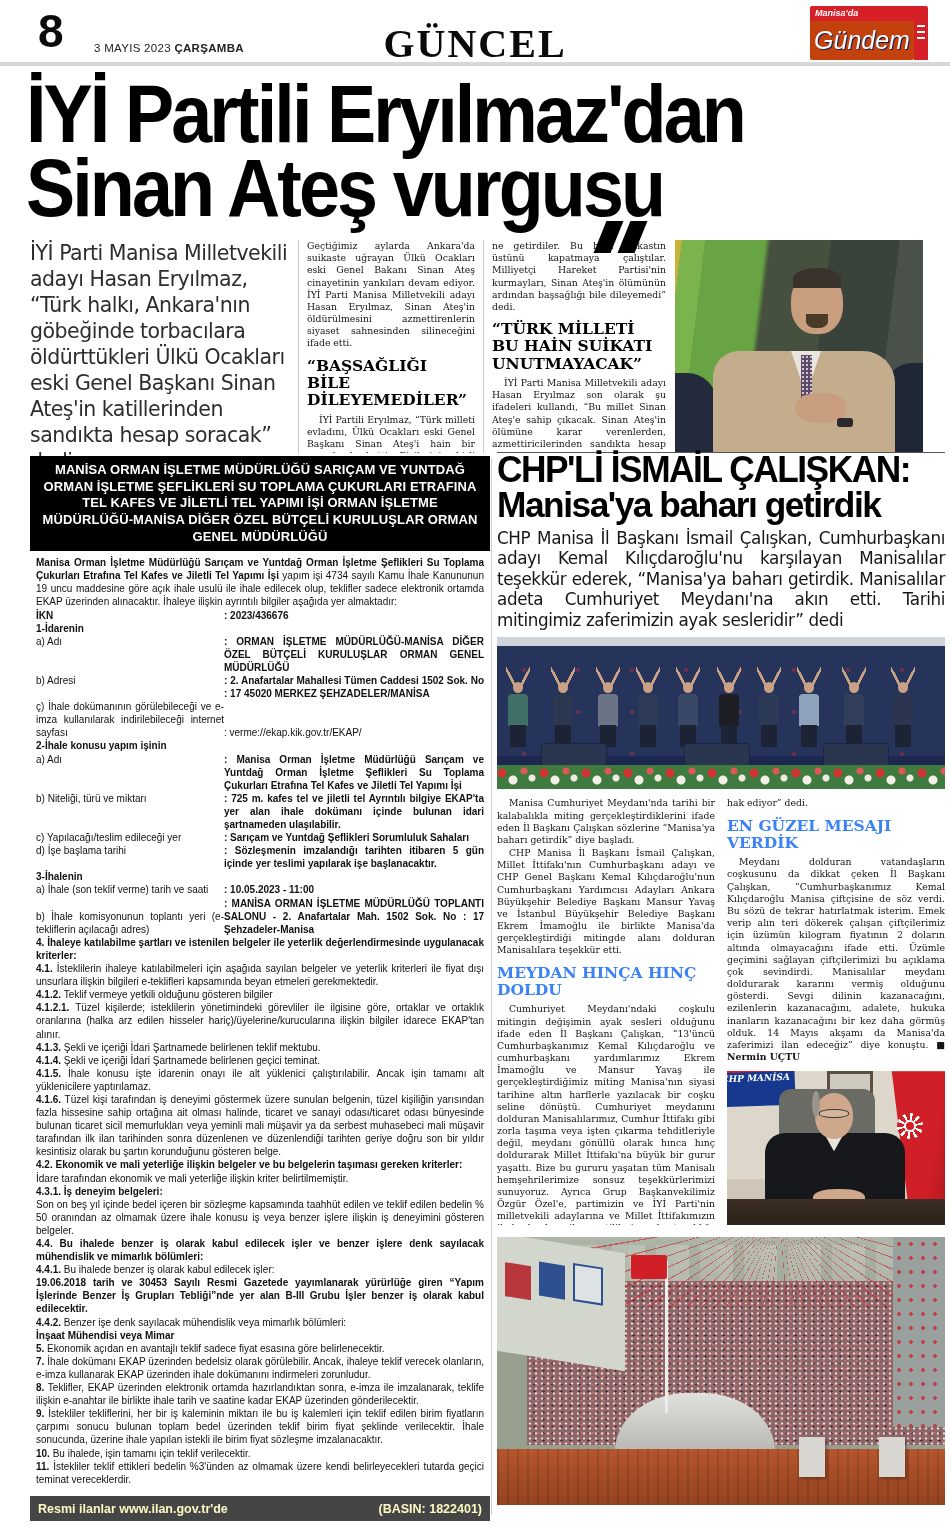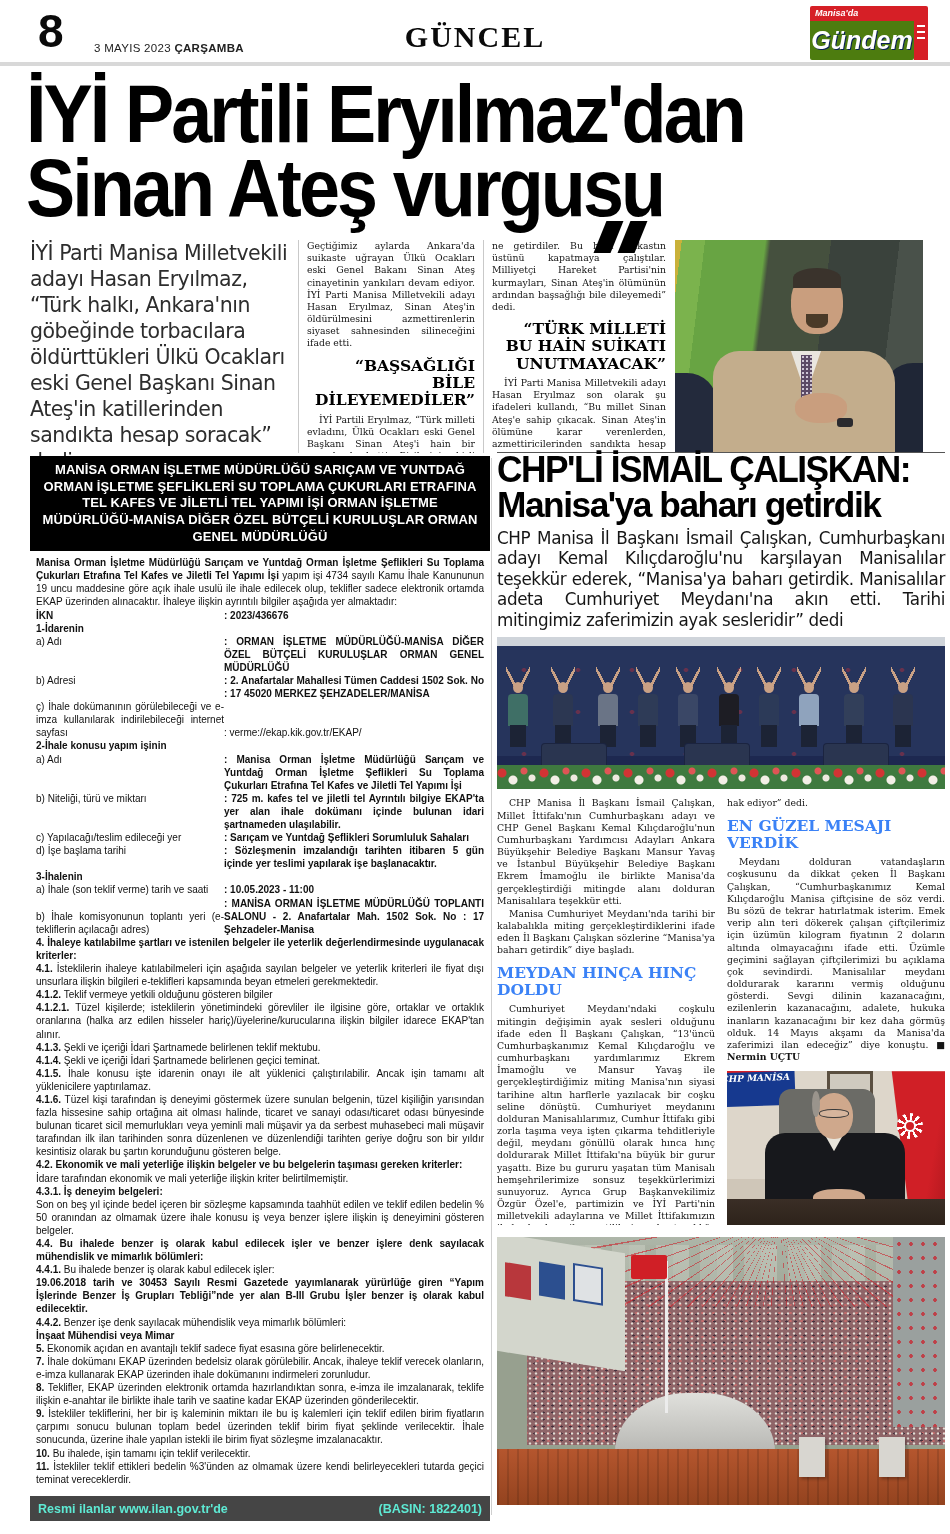--- a/index.html
+++ b/index.html
@@ -3,46 +3,46 @@
 <meta charset="utf-8">
 <style>
   html,body{margin:0;padding:0;background:#888;}
   #page{position:relative;width:950px;height:1534px;background:#fff;overflow:hidden;
         font-family:"Liberation Sans",sans-serif;color:#111;}
   
   .pagenum{position:absolute;left:38px;top:4px;font-size:46px;font-weight:800;color:#0a0a0a;}
   .dateline{position:absolute;left:94px;top:42px;font-size:11.5px;color:#222;letter-spacing:.3px;}
   .dateline b{font-weight:800;}
   .section-title{position:absolute;left:0;right:0;top:20px;text-align:center;
-        font-family:"Liberation Serif",serif;font-weight:700;font-size:30px;letter-spacing:2px;color:#0a0a0a;}
+        font-family:"Liberation Serif",serif;font-weight:700;font-size:40px;letter-spacing:2px;color:#0a0a0a;}
   .logo{position:absolute;right:22px;top:6px;width:118px;height:54px;}
   .logo .l-top{position:absolute;top:0;left:0;right:0;height:15px;background:#d61f26;border-radius:2px 2px 0 0;
         color:#fff;font-style:italic;font-weight:700;font-size:9px;line-height:15px;padding-left:5px;box-sizing:border-box;}
-  .logo .l-main{position:absolute;top:15px;left:0;right:14px;bottom:0;background:#4d7c0f;color:#fff;
-        font-style:italic;font-weight:700;font-size:25px;line-height:38px;text-align:center;border-radius:0 0 2px 2px;
+  .logo .l-main{position:absolute;top:15px;left:0;right:14px;bottom:0;background:#c2410c;color:#fff;
+        font-style:italic;font-weight:400;font-size:25px;line-height:38px;text-align:center;border-radius:0 0 2px 2px;
         text-shadow:1px 1px 0 #0a1f55;}
   .logo .l-side{position:absolute;top:15px;right:0;width:14px;bottom:0;background:#d61f26;}
   .logo .l-side i{display:block;width:8px;height:2px;background:#fff;margin:4px auto 0;}
   .hdr-rule{position:absolute;left:0;right:0;top:62px;height:4px;background:#d8d8d8;}
   
   .headline{position:absolute;left:26px;top:74px;width:920px;color:#000;}
   .headline .hl{display:inline-block;white-space:nowrap;font-weight:800;font-size:76px;line-height:74px;
         letter-spacing:-3px;transform:scale(.97,1.08);transform-origin:top left;}
   
   .topstory{position:absolute;left:30px;top:240px;width:892px;height:213px;display:flex;}
   .intro-col{width:268px;flex:none;font-family:"DejaVu Sans",sans-serif;font-size:20.5px;line-height:1.27;
         color:#2d2d2d;letter-spacing:-.5px;padding-right:8px;box-sizing:border-box;}
   .vrule{width:1px;background:#c9c9c9;flex:none;}
   .news-col{flex:none;box-sizing:border-box;padding:0 8px;overflow:hidden;
         font-family:"DejaVu Serif",serif;font-size:9.3px;line-height:1.31;text-align:justify;color:#141414;}
   .col-b{width:184px;} .col-c{width:190px;}
   .news-col .para{text-indent:12px;margin:0 0 1px;}
   .news-col .para.noind{text-indent:0;}
   .news-col .subhead{font-family:"DejaVu Serif",serif;font-weight:700;font-size:15.5px;line-height:1.12;
-        margin:7px 0 5px;text-indent:0;text-align:right;color:#000;}
+        margin:7px 0 5px;text-indent:0;text-align:left;color:#000;}
   .qmark{position:absolute;left:594px;top:221px;width:56px;height:32px;}
   .qmark i{position:absolute;top:0;width:17px;height:32px;background:#000;transform:skewX(-22deg);}
   .qmark i:first-child{left:6px;} .qmark i:last-child{left:30px;}
   
   .photo-man{width:248px;height:213px;flex:none;position:relative;overflow:hidden;margin-left:1px;
         background:linear-gradient(97deg,#c9b13a 0 2.5%,#7bb34d 2.5% 11%,#68a443 11% 33%,#45503e 35% 57%,#3a423c 57% 82%,#49514a 82% 100%);}
   .photo-man .neck-l{position:absolute;bottom:0;left:-28px;width:70px;height:80px;background:#232a3c;border-radius:20px 30px 0 0;}
   .photo-man .neck-r{position:absolute;bottom:0;right:-30px;width:70px;height:90px;background:#1f2636;border-radius:30px 20px 0 0;}
   .photo-man .suit{position:absolute;bottom:0;left:38px;width:182px;height:102px;background:#c3ad8c;border-radius:26px 32px 0 0;}
   .photo-man .shirt{position:absolute;bottom:58px;left:116px;width:30px;height:44px;background:#e9e6df;clip-path:polygon(0 0,100% 0,50% 100%);}
@@ -60,21 +60,21 @@
   .tender{position:absolute;left:30px;top:456px;width:460px;box-sizing:border-box;}
   .tender-title{background:#000;color:#fff;text-align:center;font-weight:700;font-size:13px;line-height:1.28;
         padding:6px 8px;letter-spacing:.1px;}
   .tender-body{padding:5px 6px 0;font-size:10px;line-height:1.31;text-align:justify;color:#101010;}
   .tender-body .para{margin:0;text-indent:0;}
   .tender-body .kv{display:flex;}
   .tender-body .kv.end{align-items:flex-end;}
   .tender-body .kv-l{flex:0 0 188px;}
   .tender-body .kv-v{flex:1;}
   
-  .footer-bar{position:absolute;left:30px;top:1496px;width:460px;height:25px;background:#454545;color:#5eead4;
+  .footer-bar{position:absolute;left:30px;top:1496px;width:460px;height:25px;background:#454545;color:#fef9c3;
         display:flex;justify-content:space-between;align-items:center;padding:12px 8px;box-sizing:border-box;
         font-weight:700;font-size:12.5px;}
   
   .chp{position:absolute;left:497px;top:450px;width:448px;}
   .chp-headline .hl{display:inline-block;white-space:nowrap;font-weight:800;font-size:36px;line-height:36px;
         letter-spacing:-1.5px;color:#000;transform:scale(.98,1.05);transform-origin:top left;}
   .chp-deck{margin-top:6px;font-family:"DejaVu Sans",sans-serif;font-size:16.8px;line-height:1.22;
         letter-spacing:-.4px;color:#161616;text-align:justify;}
   
   .photo-stage{position:relative;margin-top:7px;width:448px;height:152px;overflow:hidden;
@@ -341,22 +341,22 @@
           <span class="legs"></span>
         </span>
       <div class="spk s1"></div>
         <div class="spk s2"></div>
         <div class="spk s3"></div>
       <div class="flowers"></div>
     </div>
 
     <div class="chp-cols">
       <div class="chp-col">
+          <div class="para">Manisa Cumhuriyet Meydanı'nda tarihi bir kalabalıkla miting gerçekleştirdiklerini ifade eden İl Başkanı Çalışkan sözlerine “Manisa'ya baharı getirdik” diye başladı.</div>
           <div class="para">CHP Manisa İl Başkanı İsmail Çalışkan, Millet İttifakı'nın Cumhurbaşkanı adayı ve CHP Genel Başkanı Kemal Kılıçdaroğlu'nun Cumhurbaşkanı Yardımcısı Adayları Ankara Büyükşehir Belediye Başkanı Mansur Yavaş ve İstanbul Büyükşehir Belediye Başkanı Ekrem İmamoğlu ile birlikte Manisa'da gerçekleştirdiği mitingde alanı dolduran Manisalılara teşekkür etti.</div>
-          <div class="para">Manisa Cumhuriyet Meydanı'nda tarihi bir kalabalıkla miting gerçekleştirdiklerini ifade eden İl Başkanı Çalışkan sözlerine “Manisa'ya baharı getirdik” diye başladı.</div>
           <div class="subhead">MEYDAN HINÇA HINÇ DOLDU</div>
           <div class="para">Cumhuriyet Meydanı'ndaki coşkulu mitingin değişimin ayak sesleri olduğunu ifade eden İl Başkanı Çalışkan, “13'üncü Cumhurbaşkanımız Kemal Kılıçdaroğlu ve cumhurbaşkanı yardımlarımız Ekrem İmamoğlu ve Mansur Yavaş ile gerçekleştirdiğimiz miting Manisa'nın siyasi tarihine altın harflerle yazılacak bir coşku seline dönüştü. Cumhuriyet meydanını dolduran Manisalılarımız, Cumhur İttifakı gibi zorla taşıma veya işten çıkarma tehditleriyle değil, meydanı gönüllü olarak hınca hınç doldurarak Millet İttifakı'na büyük bir gurur yaşattı. Bize bu gururu yaşatan tüm Manisalı hemşehrilerimize sonsuz teşekkürlerimizi sunuyoruz. Ayrıca Grup Başkanvekilimiz Özgür Özel'e, partimizin ve İYİ Parti'nin milletvekili adaylarına ve Millet İttifakımızın il başkanları ile partililerine de teşekkür ediyoruz. En büyük teşekkürü de partimize gönül veren, her daim sahada çalışan üyelerimiz ve il-ilçe teşkilatlarımız</div>
         </div>
       <div class="chp-col">
         <div>
             <div class="para noind">hak ediyor” dedi.</div>
             <div class="subhead">EN GÜZEL MESAJI VERDİK</div>
             <div class="para">Meydanı dolduran vatandaşların coşkusunu da dikkat çeken İl Başkanı Çalışkan, “Cumhurbaşkanımız Kemal Kılıçdaroğlu Manisa çiftçisine de söz verdi. Bu sözü de tekrar hatırlatmak isterim. Emek verip alın teri dökerek çalışan çiftçilerimiz için üzümün kilogram fiyatının 2 doların altında olmayacağını ifade etti. Üzümle geçimini sağlayan çiftçilerimizi bu açıklama çok sevindirdi. Manisalılar meydanı doldurarak kararını vermiş olduğunu gösterdi. Sevgi dilinin kazanacağını, ezilenlerin kazanacağını, adalete, hukuka inanların kazanacağını bir kez daha görmüş olduk. 14 Mayıs akşamı da Manisa'da zaferimizi ilan edeceğiz” diye konuştu. <b>■ Nermin UÇTU</b></div>
           </div>
         <div class="photo-desk">

